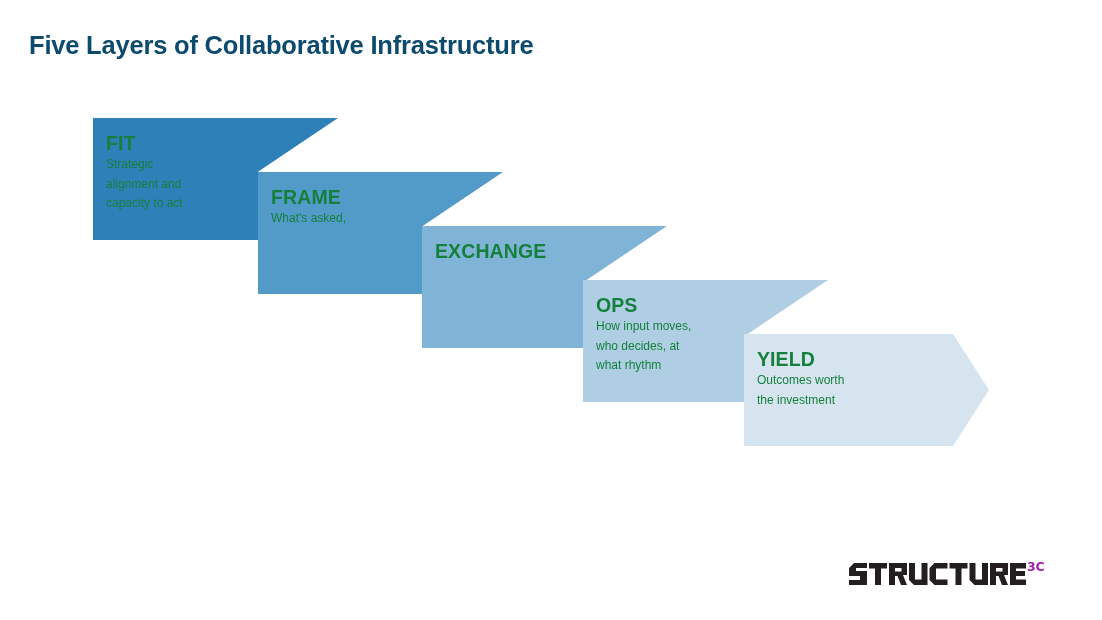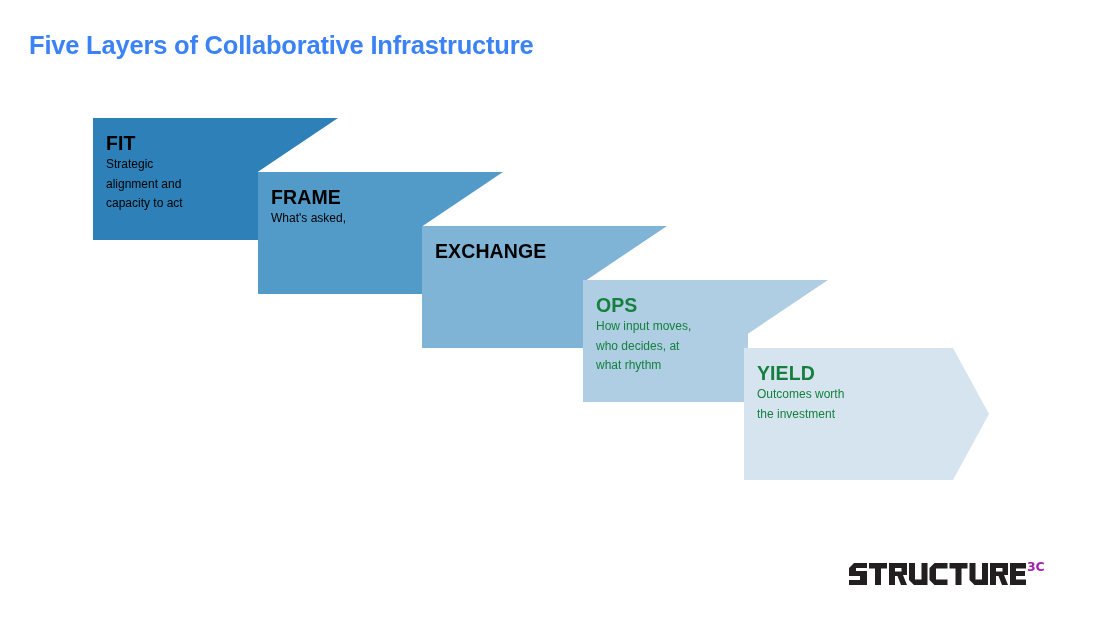--- a/index.html
+++ b/index.html
@@ -19,21 +19,21 @@
     position: absolute;
     inset: 0;
   }
 
   #page-title {
     position: absolute;
     left: 29px;
     top: 31px;
     font-size: 25.5px;
     font-weight: bold;
-    color: #3b82f6;
+    color: #0c4a6e;
     letter-spacing: -0.2px;
     white-space: nowrap;
   }
 
   
   .layer {
     position: absolute;
   }
   .layer-shape {
     position: absolute;
@@ -58,21 +58,21 @@
     margin-bottom: 1px;
     white-space: nowrap;
   }
   .layer-desc {
     font-size: 12px;
     line-height: 19.5px;
     font-weight: normal;
   }
 
   .text-light .layer-title,
-  .text-light .layer-desc { color: #000000; }
+  .text-light .layer-desc { color: #15803d; }
   .text-dark  .layer-title,
   .text-dark  .layer-desc { color: #15803d; }
 
   
   #logo {
     position: absolute;
     left: 848px;
     top: 561px;
     display: flex;
     align-items: flex-start;
@@ -145,21 +145,21 @@
         </div>
         <div class="layer-text">
           <div class="layer-title">OPS</div>
           <div class="layer-desc">
             <div>How input moves,</div>
             <div>who decides, at</div>
             <div>what rhythm</div>
           </div>
         </div>
       </div>
-      <div class="layer text-dark" style="left: 744px; top: 348px; width: 245px; height: 132px;">
+      <div class="layer text-dark" style="left: 744px; top: 334px; width: 245px; height: 112px;">
         <div class="layer-shape">
           <svg viewBox="0 0 245 112" preserveAspectRatio="none">
             <path d="M0 0 L209 0 L245 56 L209 112 L0 112 Z" fill="#D6E4F0"></path>
           </svg>
         </div>
         <div class="layer-text">
           <div class="layer-title">YIELD</div>
           <div class="layer-desc">
             <div>Outcomes worth</div>
             <div>the investment</div>

